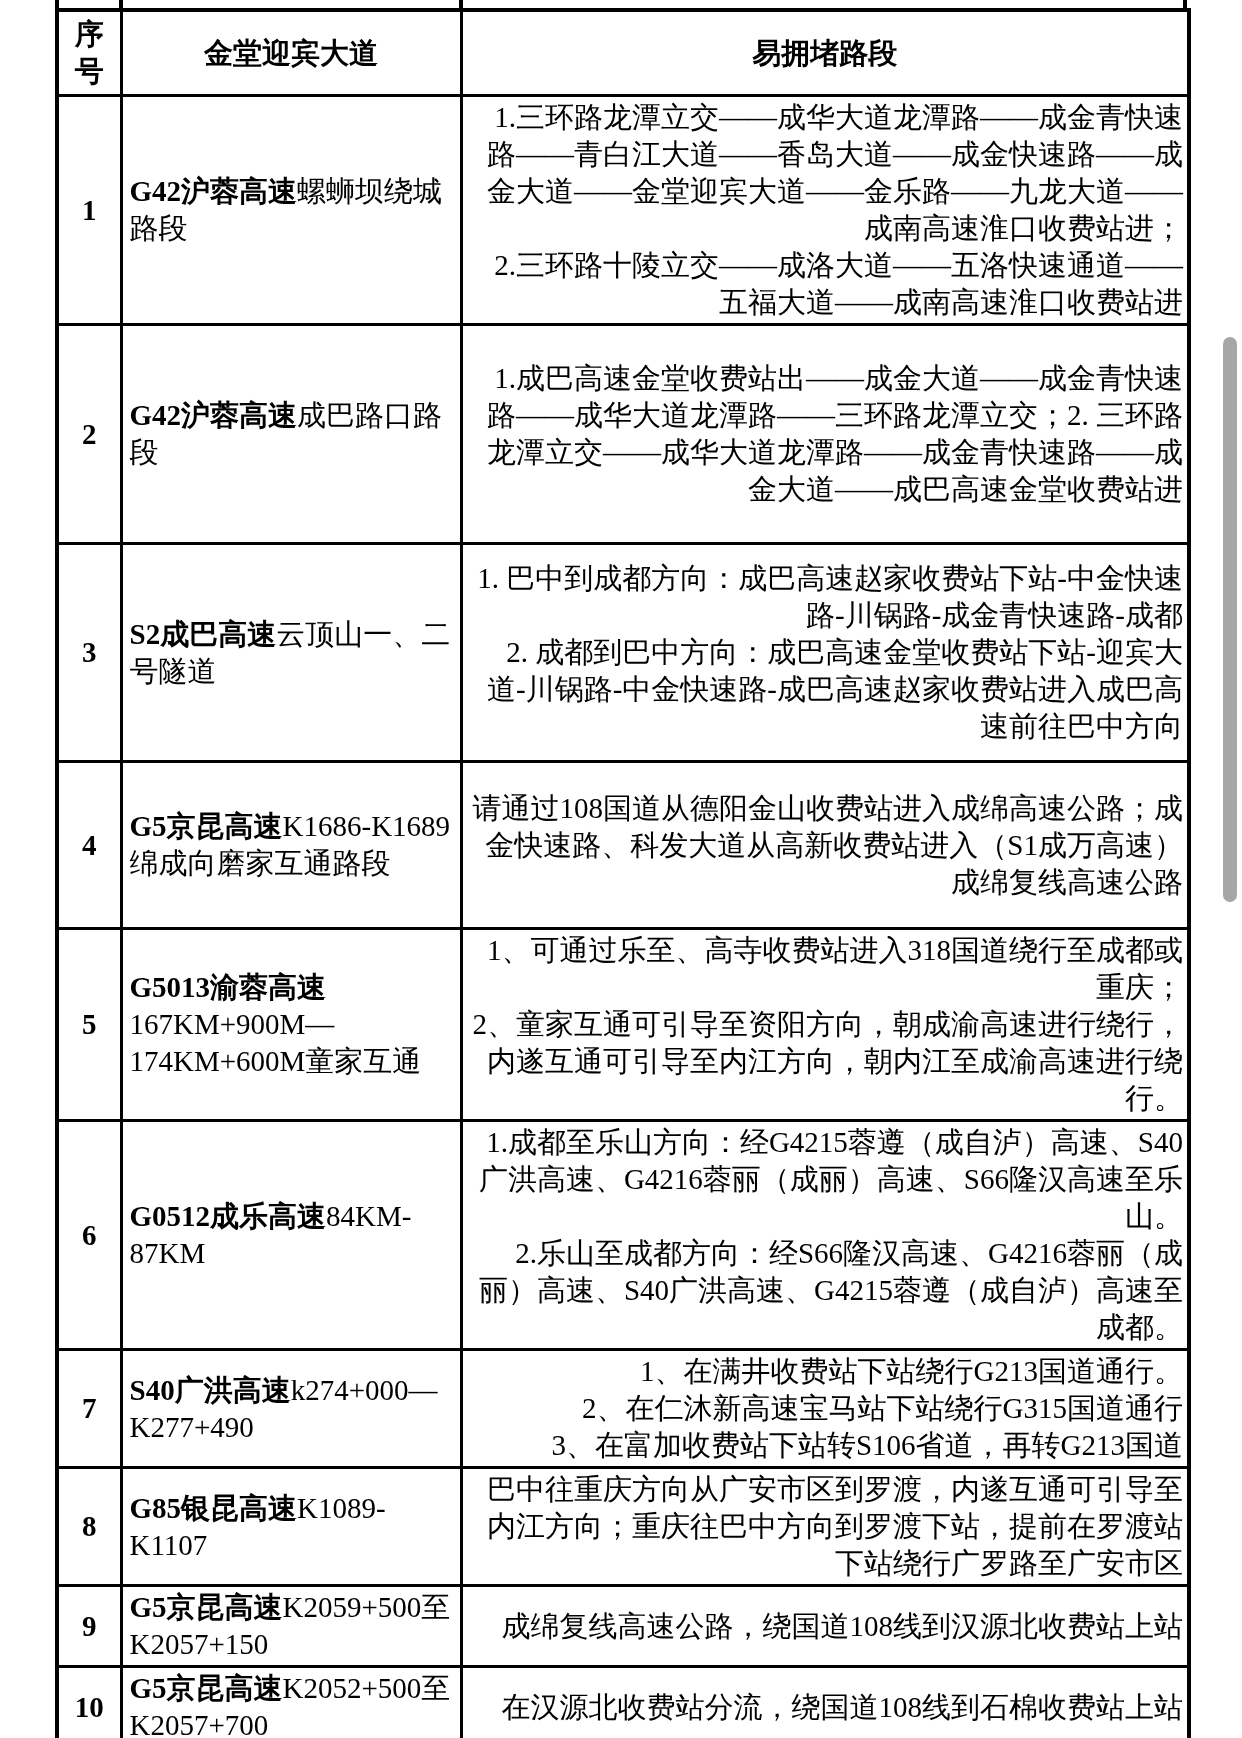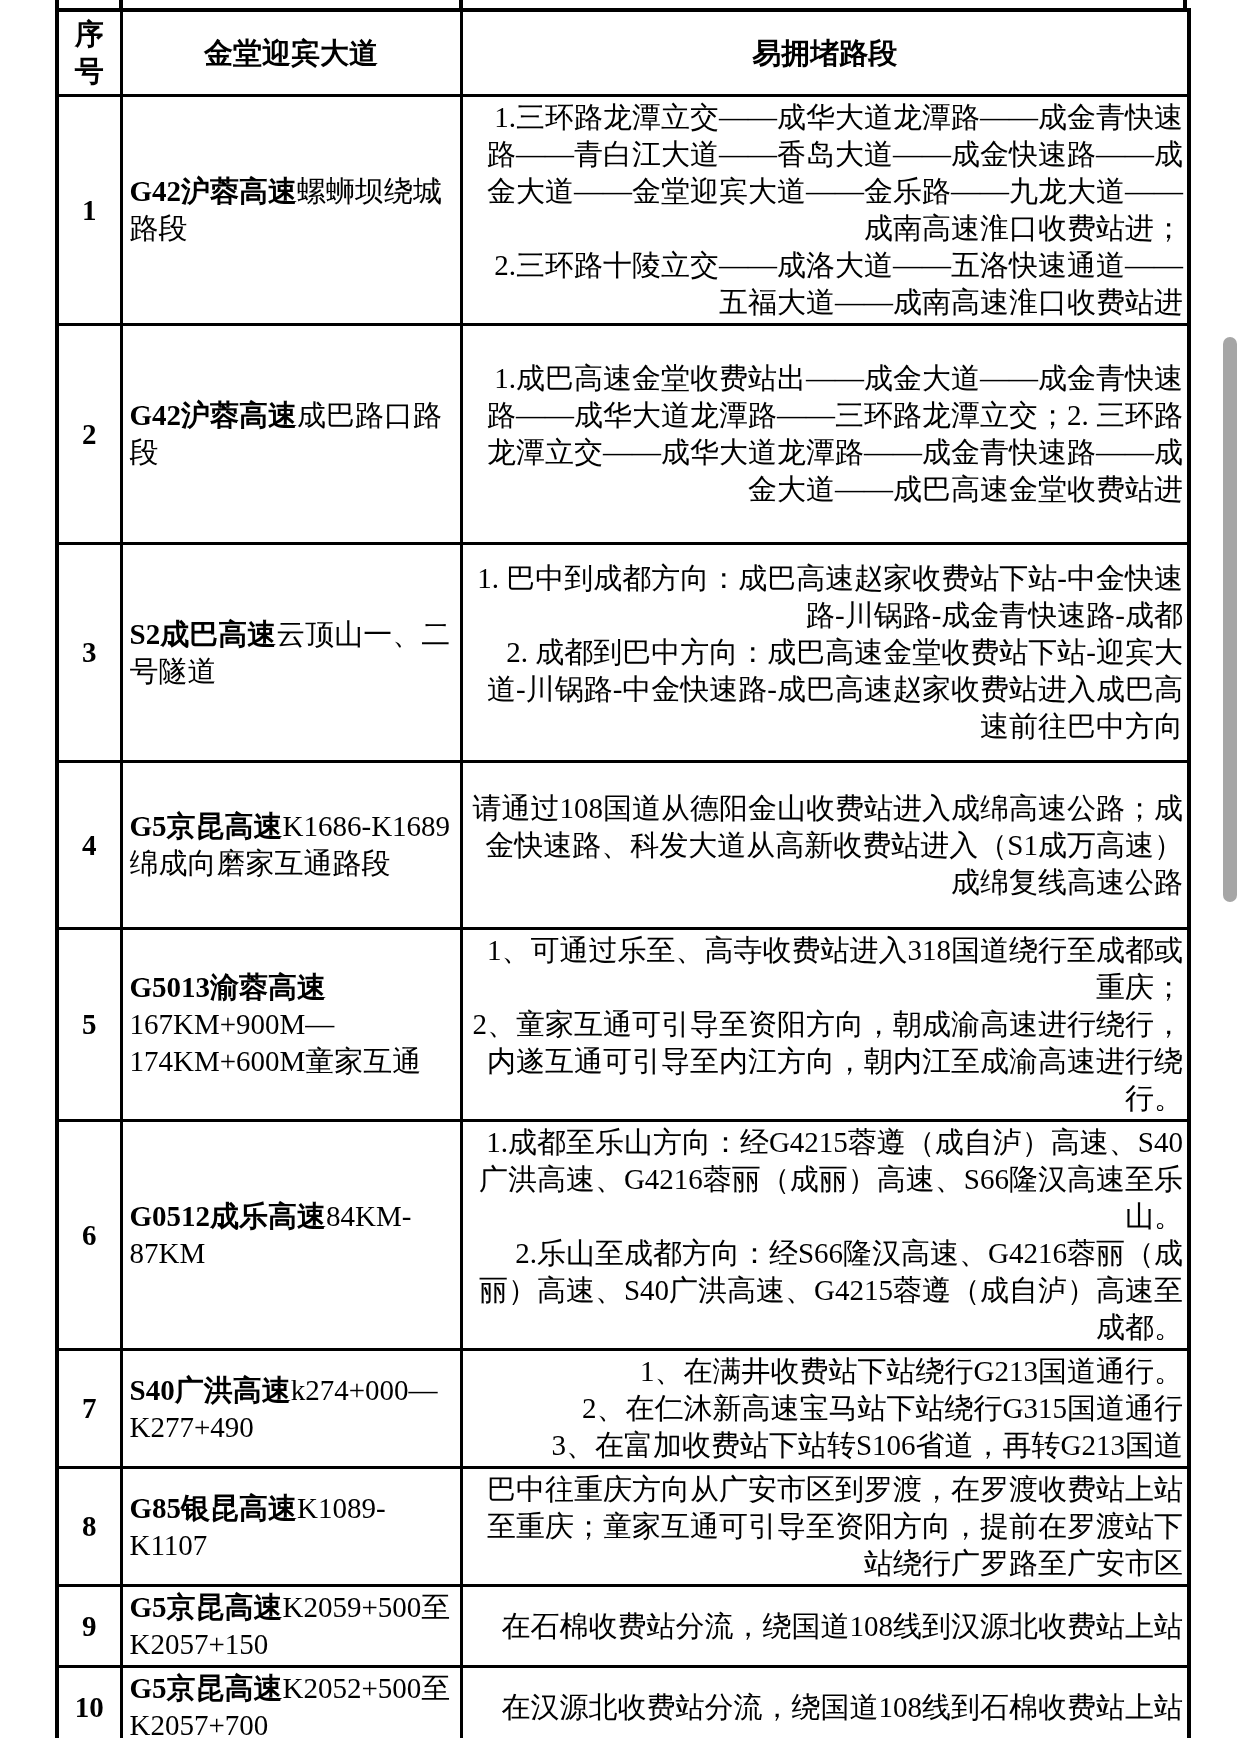--- a/index.html
+++ b/index.html
@@ -142,27 +142,27 @@
       <td class="num">7</td>
       <td class="sec"><span class="b">S40广洪高速</span><span class="rest">k274+000—K277+490</span></td>
       <td class="plan">1、在满井收费站下站绕行G213国道通行。
 2、在仁沐新高速宝马站下站绕行G315国道通行
 3、在富加收费站下站转S106省道，再转G213国道</td>
     </tr>
 
     <tr style="height:109px;">
       <td class="num">8</td>
       <td class="sec"><span class="b">G85银昆高速</span><span class="rest">K1089-K1107</span></td>
-      <td class="plan">巴中往重庆方向从广安市区到罗渡，在罗渡收费站上站至重庆；童家互通可引导至资阳方向，提前在罗渡站下站绕行广罗路至广安市区</td>
+      <td class="plan">巴中往重庆方向从广安市区到罗渡，内遂互通可引导至内江方向；重庆往巴中方向到罗渡下站，提前在罗渡站下站绕行广罗路至广安市区</td>
     </tr>
 
     <tr style="height:79px;">
       <td class="num">9</td>
       <td class="sec"><span class="b">G5京昆高速</span><span class="rest">K2059+500至K2057+150</span></td>
-      <td class="plan">在石棉收费站分流，绕国道108线到汉源北收费站上站</td>
+      <td class="plan">成绵复线高速公路，绕国道108线到汉源北收费站上站</td>
     </tr>
 
     <tr style="height:77px;">
       <td class="num">10</td>
       <td class="sec"><span class="b">G5京昆高速</span><span class="rest">K2052+500至K2057+700</span></td>
       <td class="plan">在汉源北收费站分流，绕国道108线到石棉收费站上站</td>
     </tr>
   </tbody>
     </table>
 

